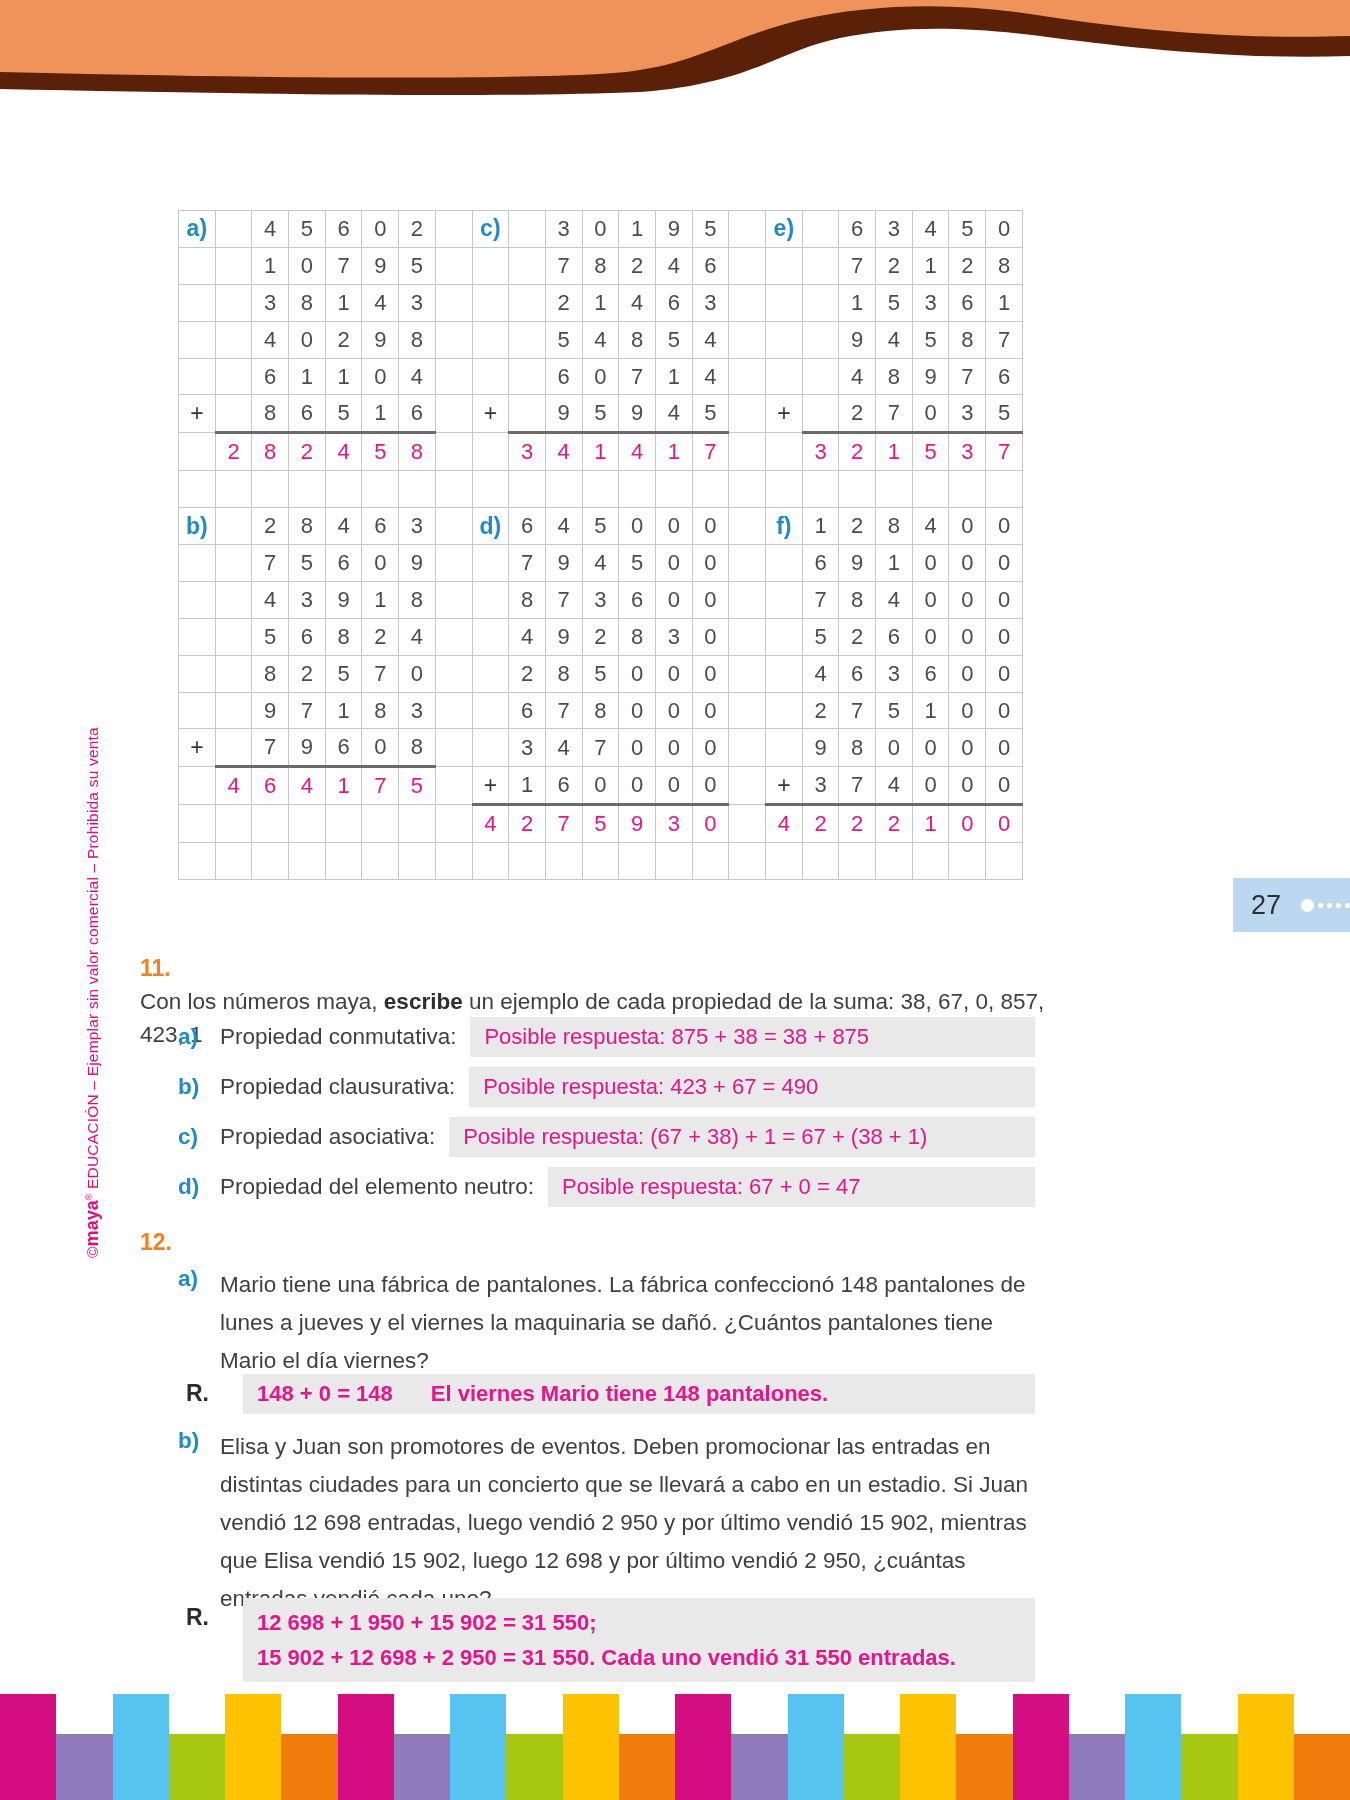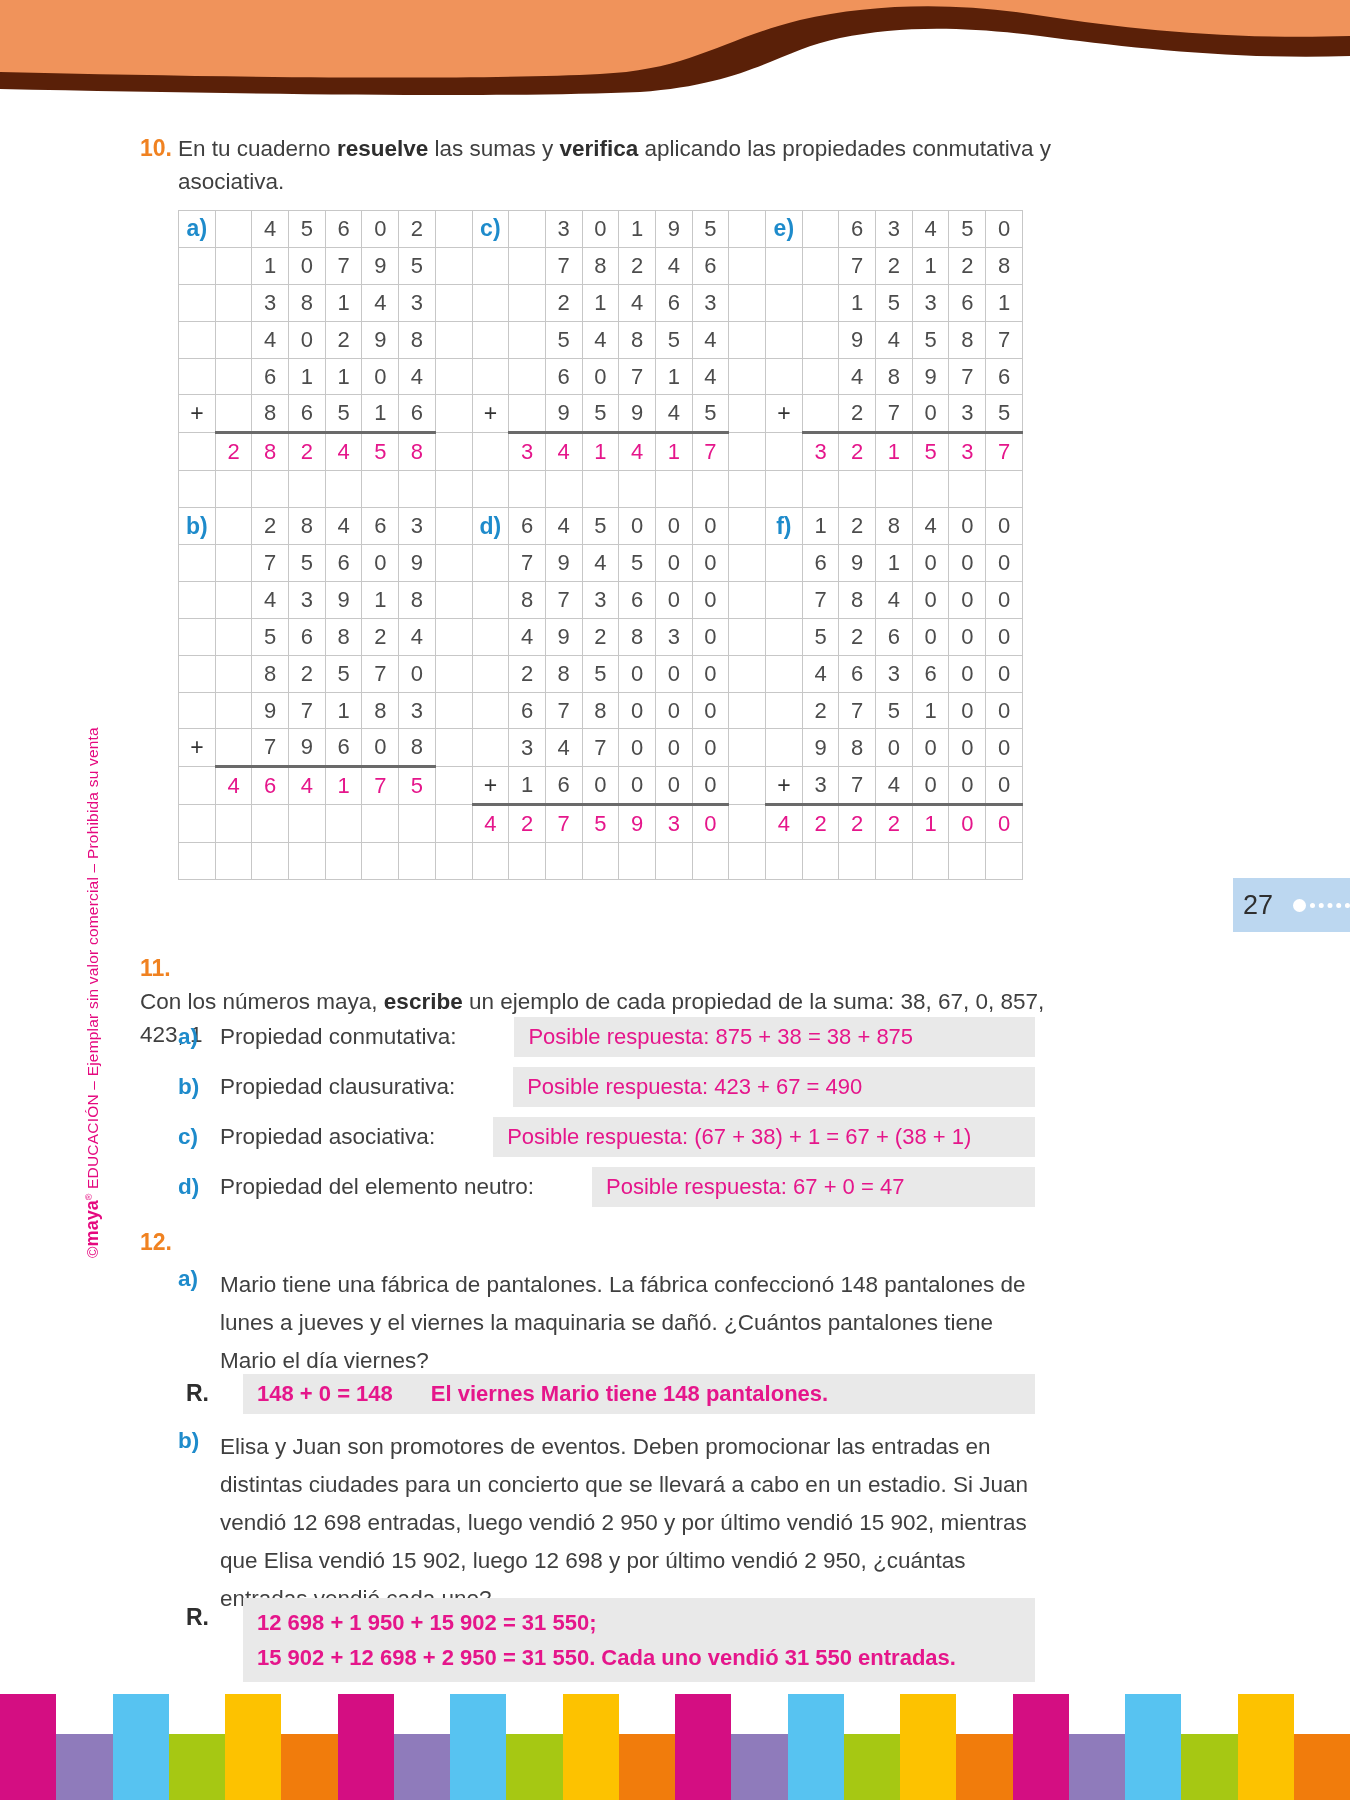--- a/index.html
+++ b/index.html
@@ -29,30 +29,30 @@
   table.grid td{border:1px solid #C7C7C7;height:35.9px;padding:0;text-align:center;
                 vertical-align:middle;font-size:22px;color:#4C4C4C;overflow:hidden;}
   table.grid td.lbl{color:#1E8BCB;font-weight:bold;font-size:23px;}
   table.grid td.pink{color:#E5168B;}
   table.grid td.plus{color:#333;font-size:23px;}
   table.grid td.bar{border-bottom:3px solid #6A6A6A;}
 
   
   .badge{position:absolute;left:1233px;top:878px;width:117px;height:54px;
          background:#BCD7F0;display:flex;align-items:center;}
-  .badge-num{font-size:27px;color:#2F2F2F;margin-left:10px;}
+  .badge-num{font-size:27px;color:#2F2F2F;margin-left:18px;}
   .badge-dot{width:13px;height:13px;border-radius:50%;background:#fff;margin-left:20px;flex:none;}
   .badge-dots{flex:1;border-top:5px dotted #fff;margin:0 0 0 4px;}
 
   
   .item{position:absolute;left:178px;width:857px;display:flex;align-items:center;height:46px;}
   .ilabel{color:#1E8BCB;font-weight:bold;font-size:22.5px;width:42px;flex:none;}
   .itext{font-size:22.5px;color:#3F3F3F;margin-right:14px;white-space:nowrap;}
   .abox{background:#E9E9E9;color:#E5168B;font-size:22px;padding:7px 8px 7px 14px;}
-  .item .abox{flex:1;margin-left:44px;}
+  .item .abox{flex:1;}
 
   
   .p12{position:absolute;left:178px;width:880px;display:flex;align-items:flex-start;}
   .p12 .ptext{font-size:22.5px;color:#3F3F3F;line-height:38px;width:812px;}
   .rrow{position:absolute;left:186px;width:849px;display:flex;align-items:flex-start;}
   .rlabel{font-weight:bold;font-size:23px;color:#2E2E2E;width:57px;flex:none;padding-top:6px;}
   .rrow .abox{flex:1;font-weight:bold;}
   .abox .gap{display:inline-block;width:38px;}
   .abox .aline{display:block;line-height:35px;}
 
@@ -70,24 +70,20 @@
 
   <svg class="header-svg" width="1350" height="115" viewBox="0 0 1350 115">
     <path fill="#F0935B" d="M0,0 H1350 V44 C1250,46 1150,38 1050,26 C970,17 900,14 830,24 C760,34 730,62 640,84 C540,94 200,92 0,88 Z"></path>
     <path fill="#5A2008" d="M0,72 C250,78 480,80 600,74 C690,70 720,40 800,20 C870,4 950,2 1030,14 C1120,28 1220,40 1350,36 L1350,56 C1240,60 1130,48 1040,36 C960,26 900,26 840,38 C780,50 750,84 640,92 C500,98 250,94 0,89 Z"></path>
   </svg>
 
   <div class="sidebar">
     <span>©</span><span class="brand">maya</span><sup>®</sup><span> EDUCACIÓN – Ejemplar sin valor comercial – Prohibida su venta</span>
   </div>
 
-  <div class="exrow" style="top:132px;left:140px;width:920px;">
-    <span class="num">10.</span>
-    <span class="extext"><span>En tu cuaderno </span><b>resuelve</b><span> las sumas y </span><b>verifica</b><span> aplicando las propiedades conmutativa y asociativa.</span></span>
-  </div>
 
   <div class="gridwrap">
     <table class="grid">
         <tbody id="grid-body">
           <tr>
             <td class="lbl">a)</td>
             <td></td>
             <td>4</td>
             <td>5</td>
             <td>6</td>

